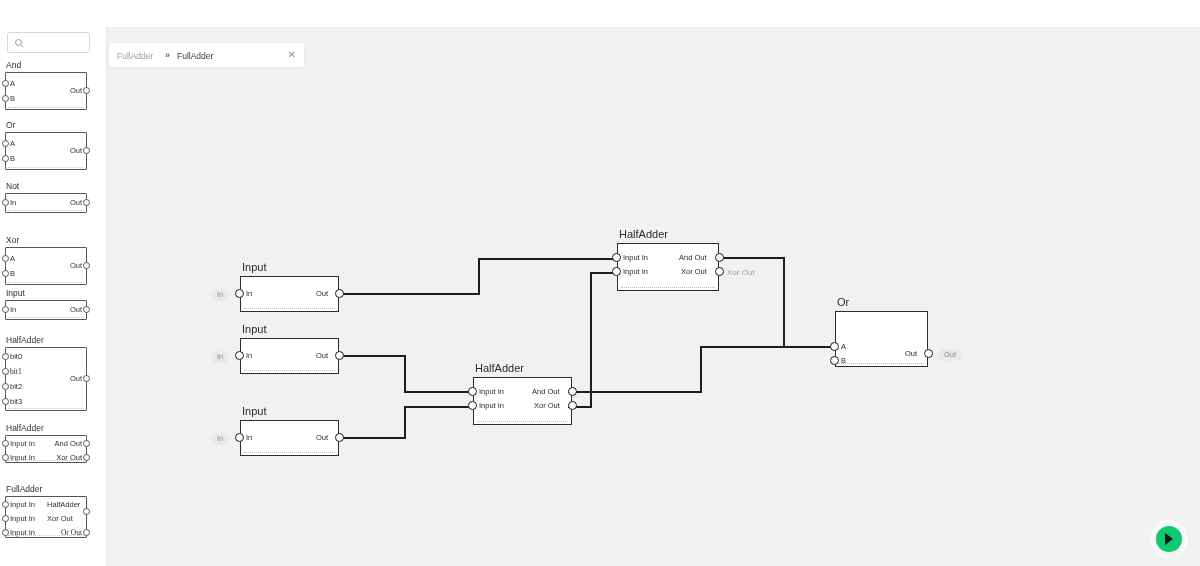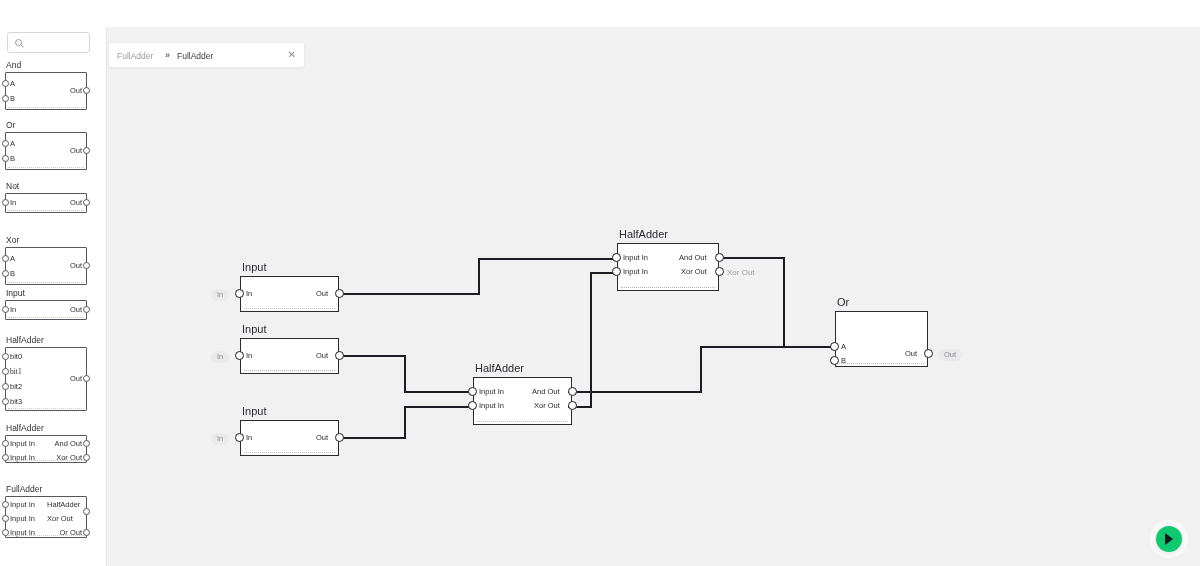--- a/index.html
+++ b/index.html
@@ -281,21 +281,21 @@
         <div class="port left" style="top:4px;"></div>
         <div class="plabel l" style="top:4px;">Input In</div>
         <div class="port left" style="top:18px;"></div>
         <div class="plabel l" style="top:18px;">Input In</div>
         <div class="port left" style="top:32px;"></div>
         <div class="plabel l" style="top:32px;">Input In</div>
         <div class="port right" style="top:11px;"></div>
         <div class="plabel" style="top:4px;left:41px;">HalfAdder</div>
         <div class="plabel" style="top:18px;left:41px;">Xor Out</div>
         <div class="port right" style="top:32px;"></div>
-        <div class="plabel r" style="top:32px;">Or Out</div>
+        <div class="plabel r" style="top:32px;font-family:Liberation Serif, serif;">Or Out</div>
       </div>
     </div>
 
   </div>
 
   <div class="canvas">
 
     <div class="breadcrumb">
       <span class="bc-root">FullAdder</span>
       <span class="bc-sep">»</span>

